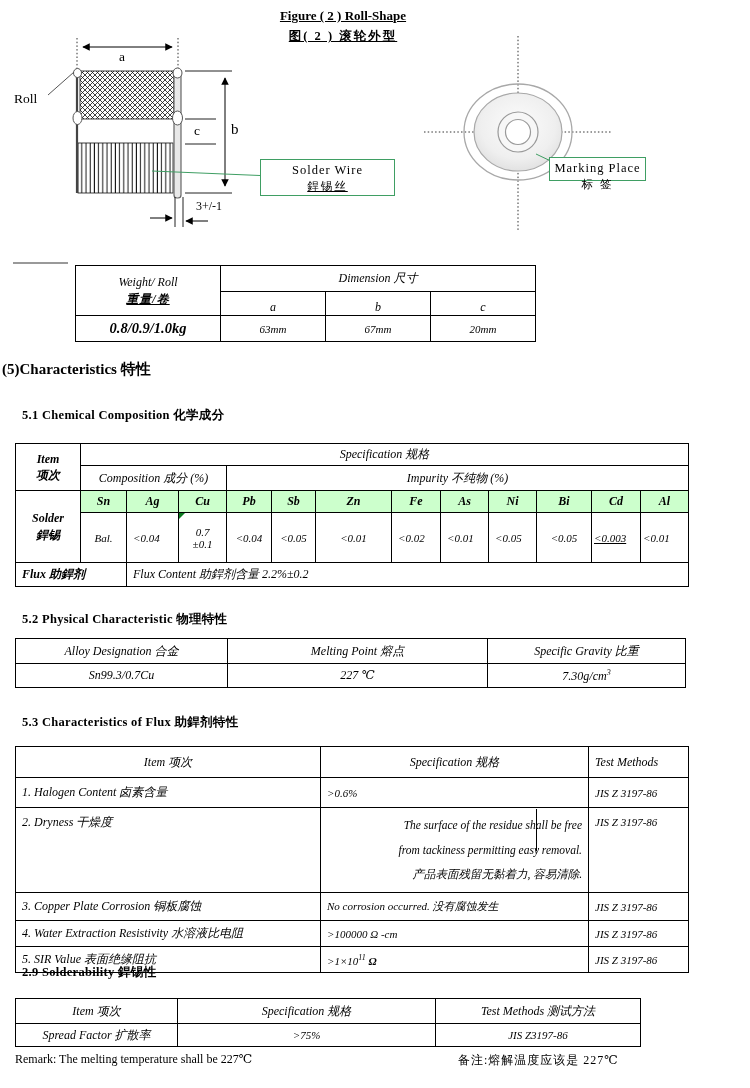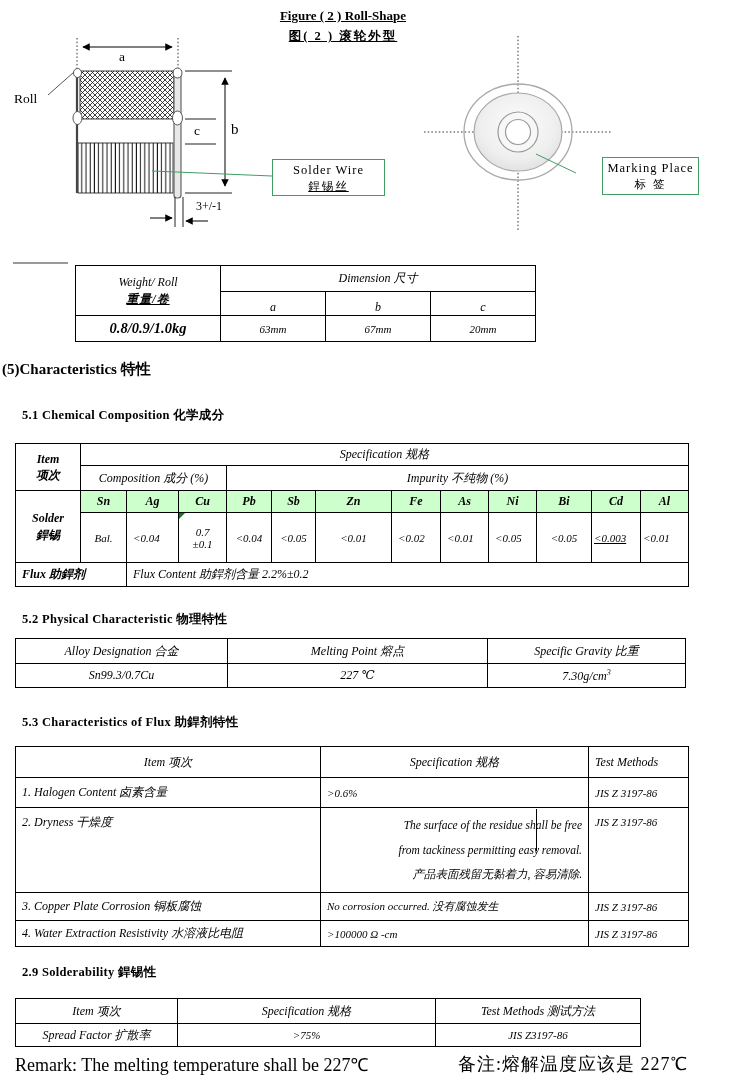--- a/index.html
+++ b/index.html
@@ -44,21 +44,21 @@
   .pre { white-space: pre-line; }
   .big-val { font-size: 14.5px; font-weight: bold; }
   .green-cell { background: #ccffcc; font-weight: 600; font-size: 12px; }
   .two-line span { display: block; line-height: 1.35; }
   .dry-spec { text-align: right; vertical-align: top; padding: 5px 6px; line-height: 2.15; font-size: 11.5px; }
   .cu-cell { position: relative; }
   .tri {
     position: absolute; left: 0; top: 0; width: 0; height: 0;
     border-top: 6px solid #0a7a1e; border-right: 6px solid transparent;
   }
-  .remark { font-size: 18px; font-style: normal; font-family: Liberation Serif, serif; }
+  .remark { font-size: 12px; font-style: normal; }
   .artifact-h { background: #999; }
   .artifact-v { background: #000; }
   sup { font-size: 8px; font-style: italic; }
 </style>
 </head>
 <body>
 
 <div class="page">
 
   <div class="abs fig-title-wrap">
@@ -126,25 +126,25 @@
       <line x1="536" y1="154" x2="576" y2="173" stroke="#3f9e63" stroke-width="1"></line>
     </g>
   </svg>
 
   <div class="abs fig-label" style="left:14px; top:91px;">Roll</div>
   <div class="abs fig-label" style="left:119px; top:49px;">a</div>
   <div class="abs fig-label" style="left:231px; top:121px; font-size:15px;">b</div>
   <div class="abs fig-label" style="left:194px; top:123px;">c</div>
   <div class="abs fig-label" style="left:196px; top:199px; font-size:12px;">3+/-1</div>
 
-  <div class="abs label-box" style="left:272px; top:159px; width:113px; height:37px;">
+  <div class="abs label-box" style="left:260px; top:159px; width:135px; height:37px;">
     <div class="en">Solder  Wire</div>
     <div class="zh">銲锡丝</div>
   </div>
-  <div class="abs label-box" style="left:602px; top:157px; width:97px; height:38px;">
+  <div class="abs label-box" style="left:549px; top:157px; width:97px; height:24px;">
     <div class="en">Marking Place</div>
     <div class="zh" style="text-decoration:none;">标 签</div>
   </div>
 
   <div class="abs artifact-h" style="left:13px; top:262px; width:55px; height:2px;"></div>
 
   <table class="abs tbl-outer" style="left:75px; top:265px;">
     <colgroup>
         <col style="width:145px">
         <col style="width:105px">
@@ -298,20 +298,27 @@
     <tr style="height:28px">
       <td class="left">3. Copper Plate  Corrosion  铜板腐蚀</td>
       <td class="left small">No corrosion occurred.  没有腐蚀发生</td>
       <td class="left small">JIS Z 3197-86</td>
     </tr>
     <tr style="height:26px">
       <td class="left">4. Water Extraction Resistivity  水溶液比电阻</td>
       <td class="left small">&gt;100000 Ω -cm</td>
       <td class="left small">JIS Z 3197-86</td>
     </tr>
+    <tr style="height:26px">
+      <td class="left">5. SIR Value  表面绝缘阻抗</td>
+      <td class="left small">
+        <span>&gt;1×10</span><sup>11</sup><span class="bold"> Ω</span>
+      </td>
+      <td class="left small">JIS Z 3197-86</td>
+    </tr>
   </tbody>
     </table>
 
   <div class="abs artifact-v" style="left:536px; top:809px; width:1px; height:42px;"></div>
 
   <div class="abs h-sub" style="left:22px; top:964px;">2.9  Solderability  銲锡性</div>
   <table class="abs tbl-outer" style="left:15px; top:998px;">
     <colgroup>
         <col style="width:162px">
         <col style="width:258px">

